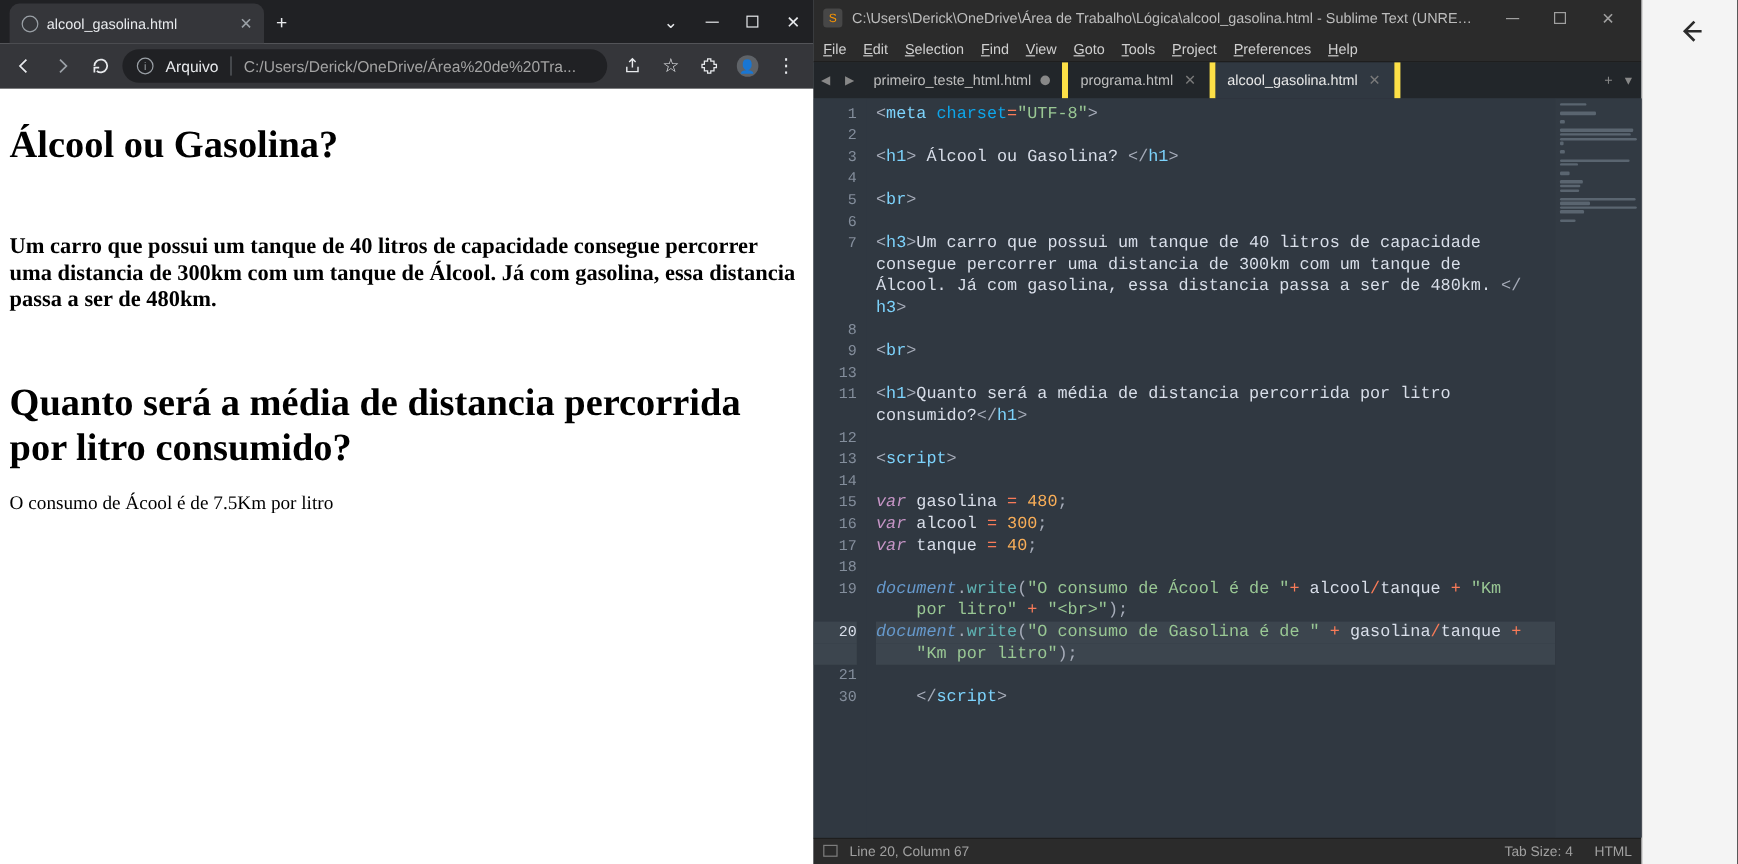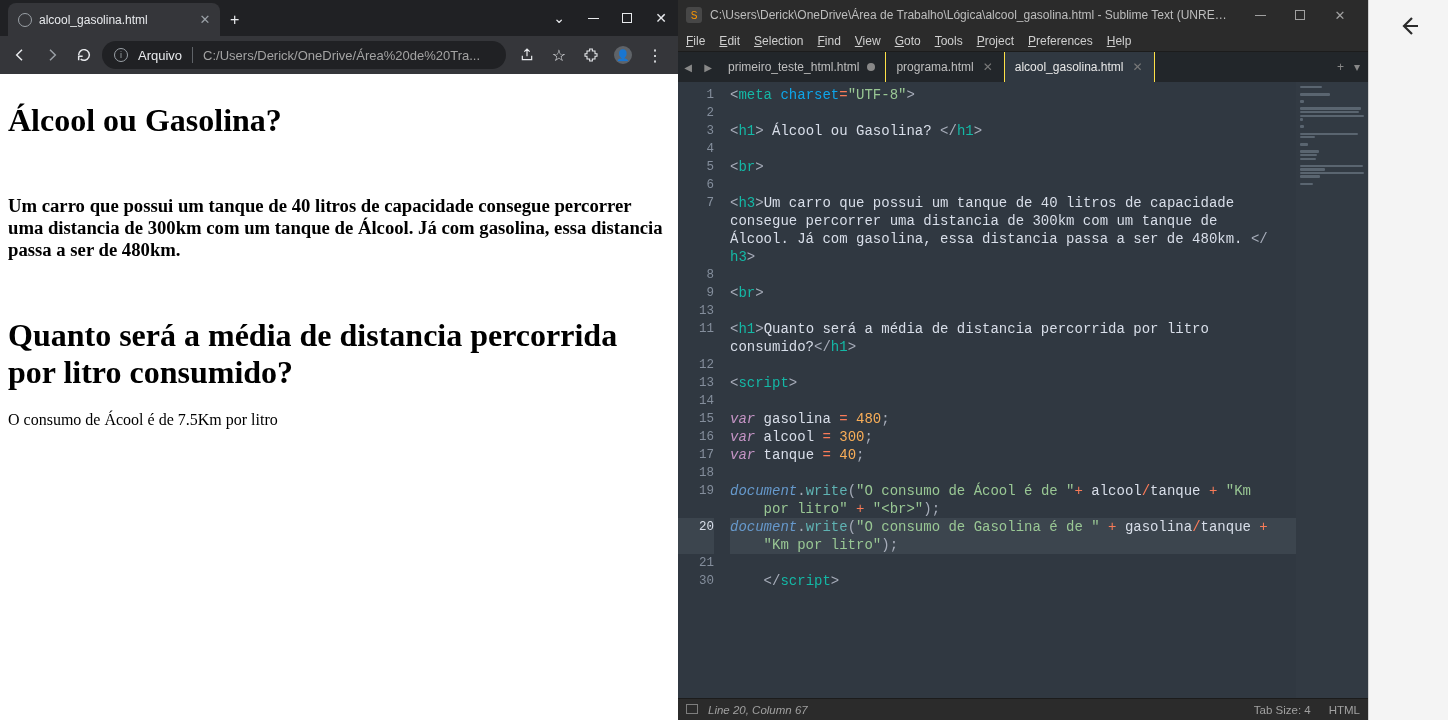--- a/index.html
+++ b/index.html
@@ -168,21 +168,21 @@
     background: #22262a;
     display: flex;
     align-items: stretch;
   }
   .sublime-tabs .arrow {
     width: 20px; display: flex; align-items: center; justify-content: center; color: #888;
     font-size: 10px;
   }
   .sublime-tabs .tab {
     display: flex; align-items: center; padding: 0 10px; font-size: 12px; color: #bfbfbf;
-    border-right: 1px solid #fde047; gap: 8px; position: relative;
+    border-right: 5px solid #fde047; gap: 8px; position: relative;
   }
   .sublime-tabs .tab.active {
     background: #303841; color: #e8e8e8;
   }
   .sublime-tabs .tab .close {
     color: #7a7a7a; font-size: 12px; width: 12px; text-align: center;
   }
   .sublime-tabs .tab .dirty {
     width: 8px; height: 8px; border-radius: 50%; background: #888;
   }
@@ -219,21 +219,21 @@
   }
   .code .row { height: 18px; }
   .code .row.current { background: #3c454e; }
   .minimap {
     width: 72px;
     background: #323a43;
     padding: 4px 4px;
   }
   .minimap .mm-line { height: 2.4px; margin-bottom: 1.2px; border-radius: 1px; }
   .tok-punc { color: #a6acb9; }
-  .tok-tag { color: #14b8a6; }
+  .tok-tag { color: #7dd3fc; }
   .tok-attr { color: #0ea5e9; }
   .tok-str { color: #99c794; }
   .tok-text { color: #d8dee9; }
   .tok-kw { color: #c594c5; font-style: italic; }
   .tok-var { color: #d8dee9; }
   .tok-op { color: #f97b58; }
   .tok-num { color: #f9ae58; }
   .tok-obj { color: #6699cc; font-style: italic; }
   .tok-fn { color: #5fb3b3; }
 
@@ -241,21 +241,21 @@
     height: 22px;
     background: #2b2b2b;
     display: flex;
     align-items: center;
     color: #a0a0a0;
     font-size: 11.5px;
     padding: 0 8px;
     border-top: 1px solid #1c1c1c;
     gap: 10px;
   }
-  .statusbar .sb-left { display: flex; align-items: flex-start; gap: 10px; font-style: italic; }
+  .statusbar .sb-left { display: flex; align-items: flex-start; gap: 10px; }
   .statusbar .sb-sq { width: 12px; height: 10px; border: 1px solid #7d7d7d; }
   .statusbar .sb-right { margin-left: auto; display: flex; gap: 18px; }
 
   
   .sidepanel {
     width: 80px;
     height: 720px;
     background: #f4f4f4;
     display: flex;
     align-items: flex-start;

